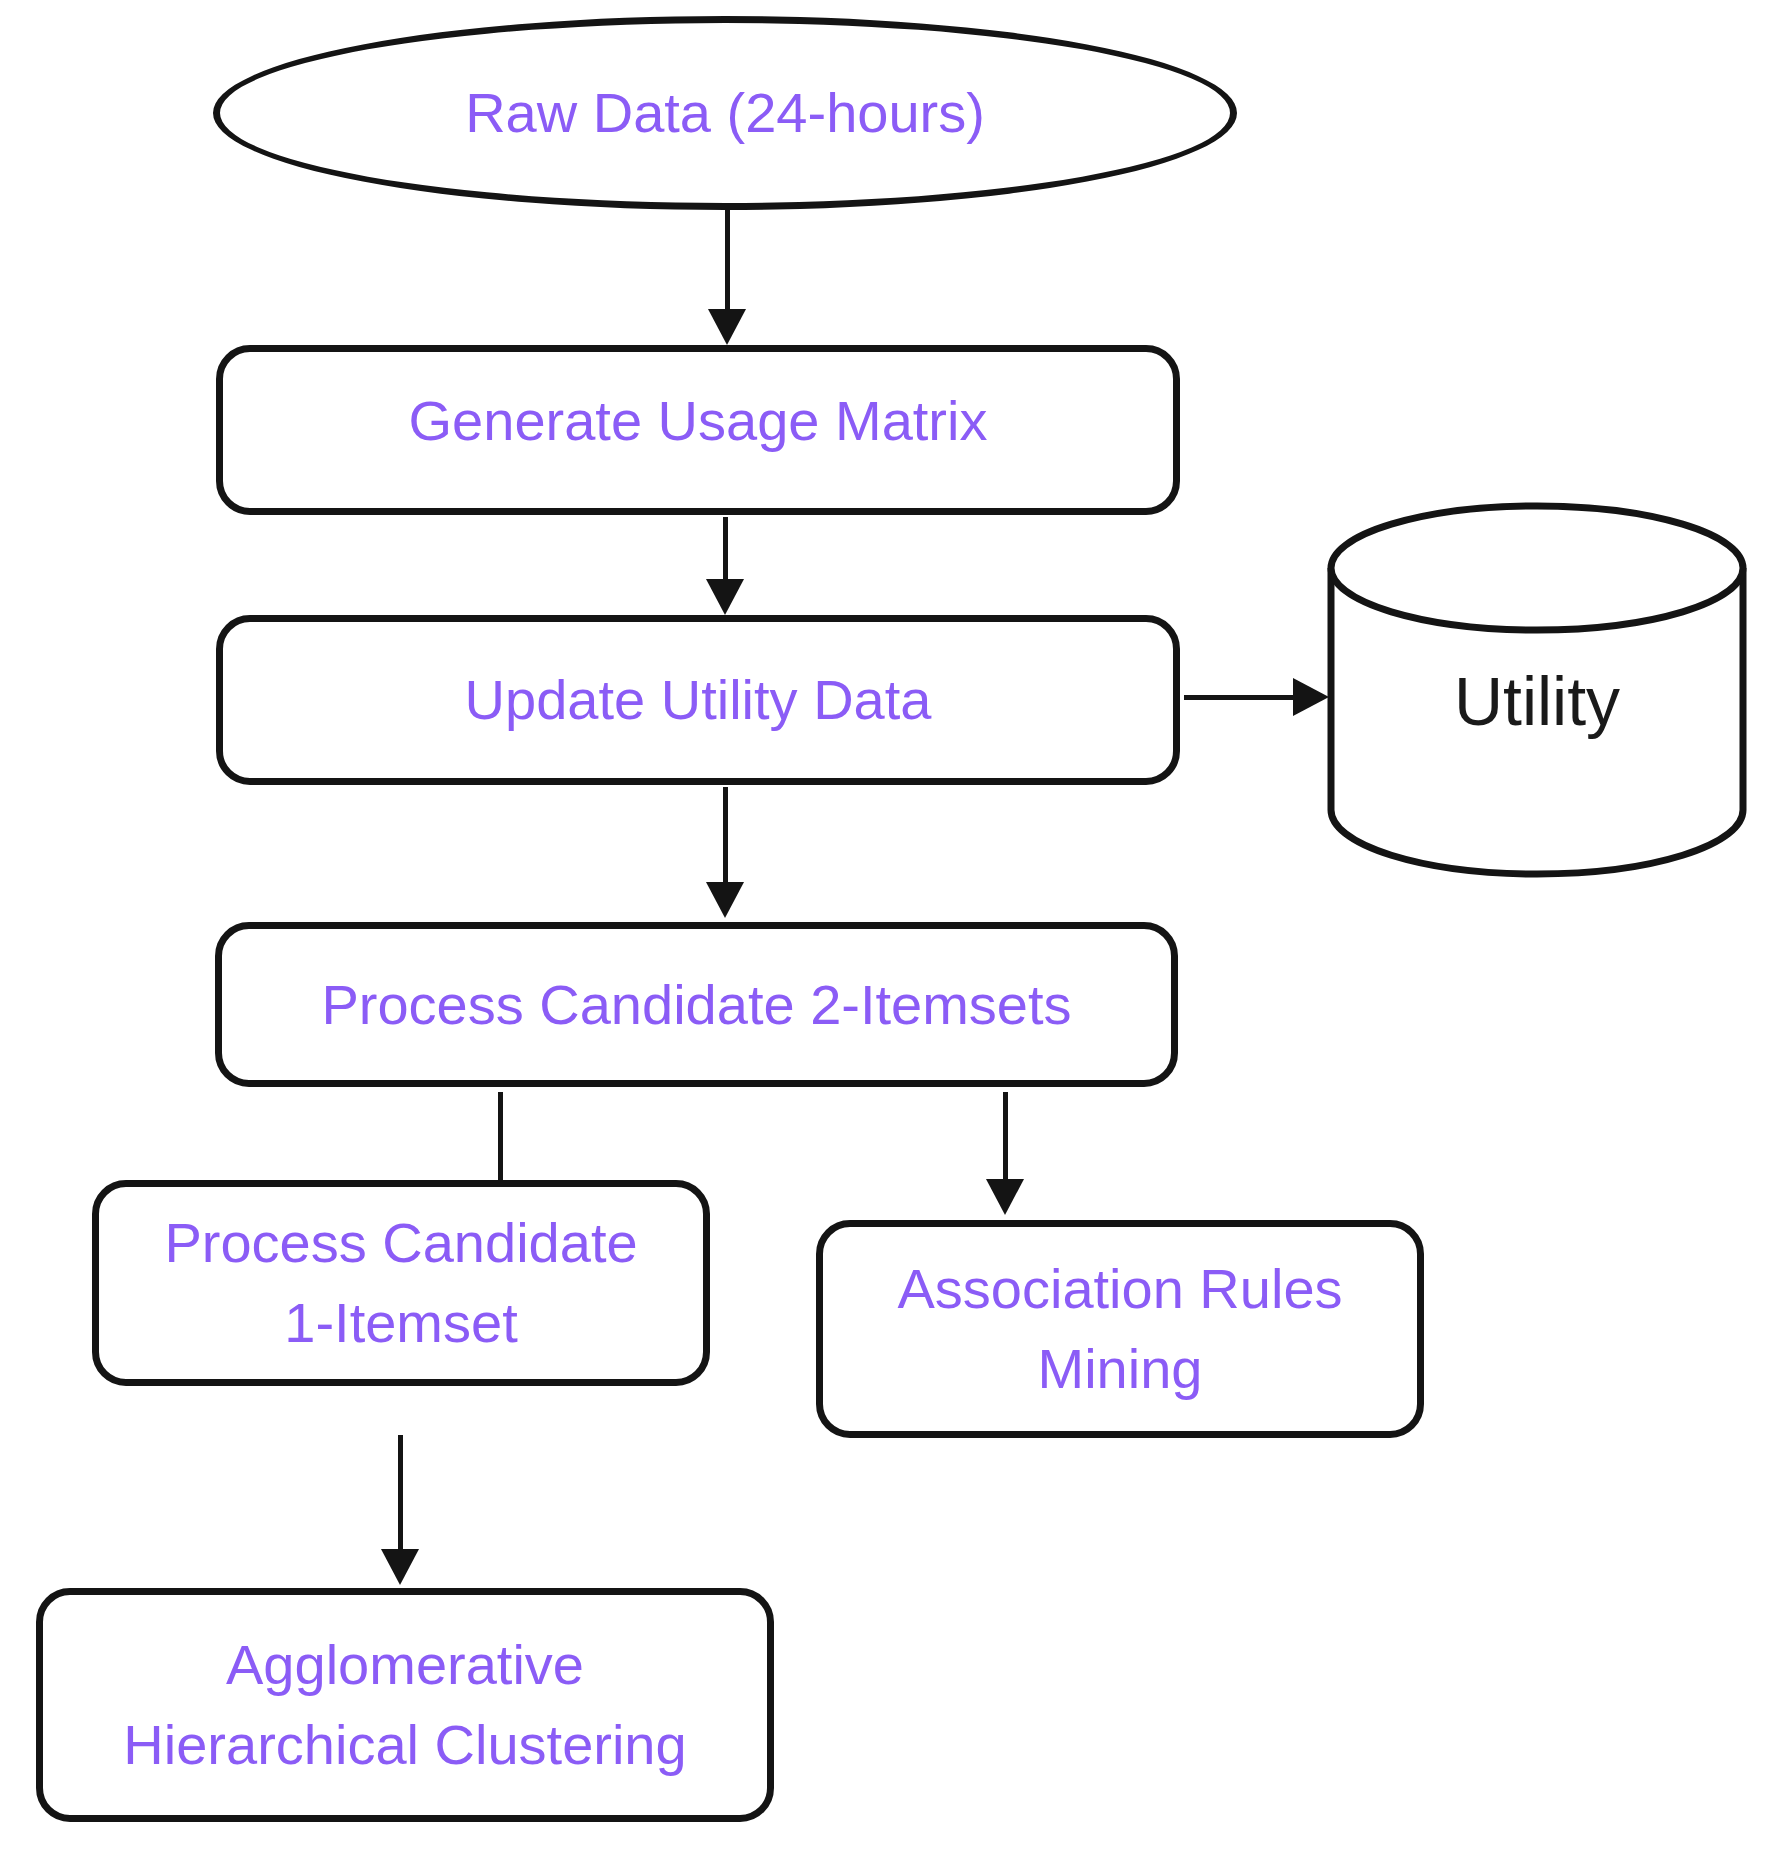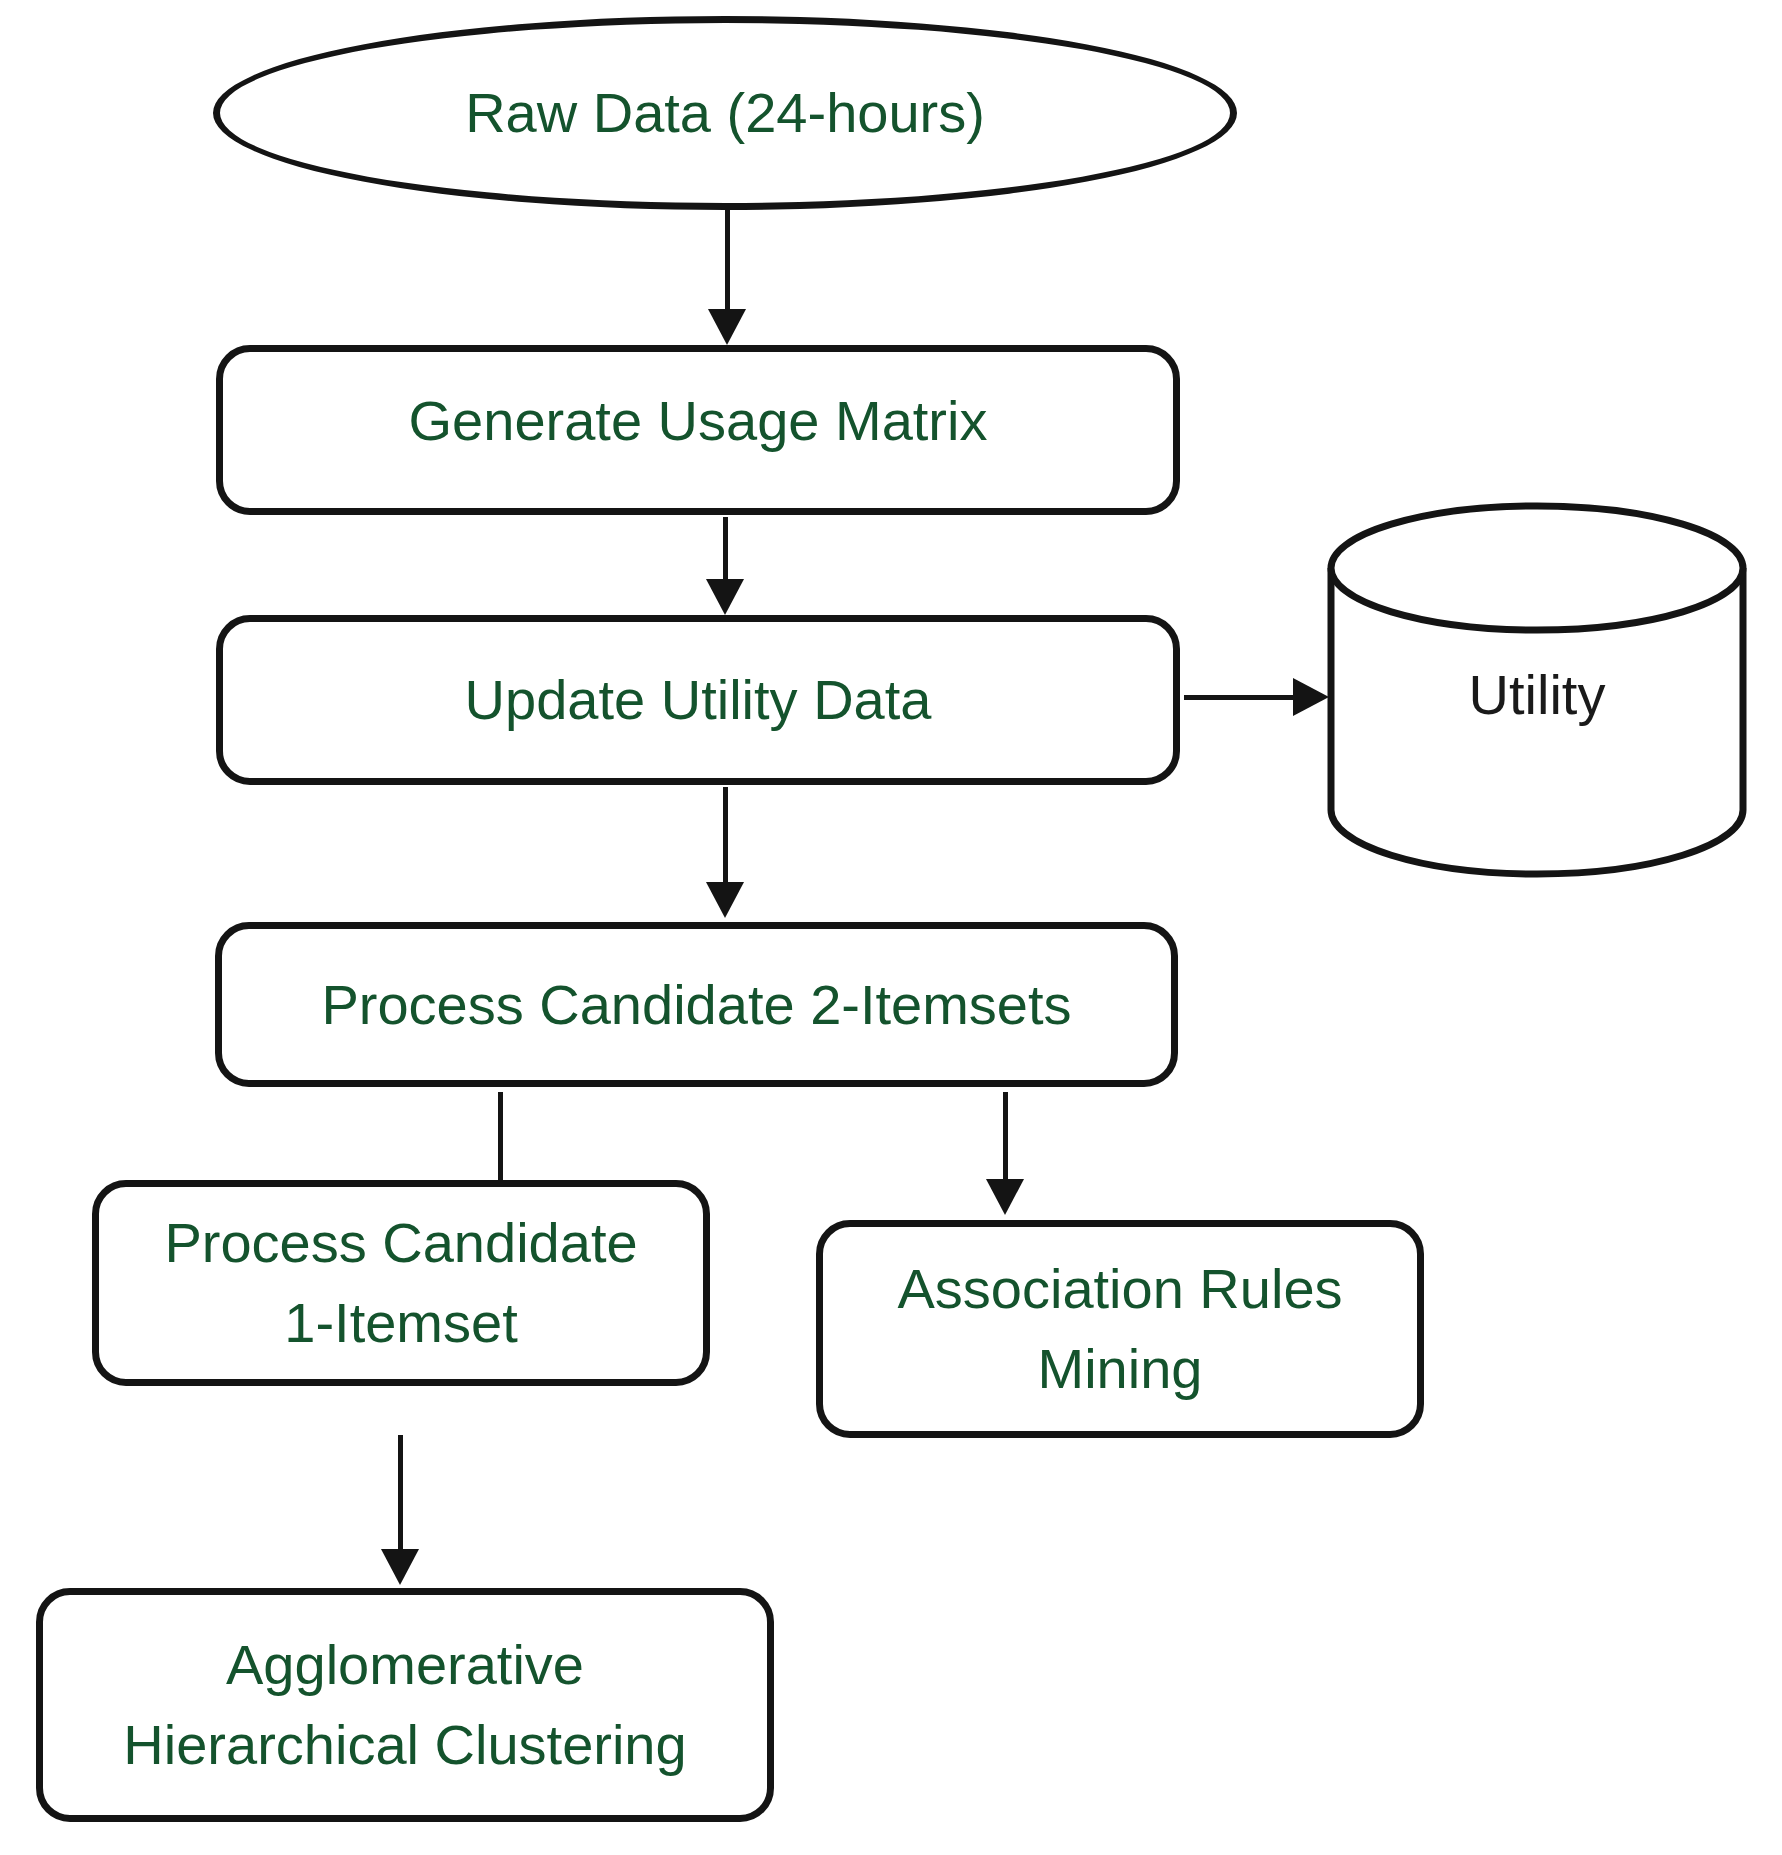--- a/index.html
+++ b/index.html
@@ -15,42 +15,42 @@
     box-sizing:border-box;
     border:7px solid #141414;
     background:#ffffff;
     display:flex;
     flex-direction:column;
     align-items:center;
     justify-content:center;
     text-align:center;
     font-size:56px;
     line-height:1.42;
-    color:#14532d;
+    color:#8b5cf6;
   }
   .rbox{border-radius:34px;}
   .ellipse{border-radius:50%;}
   .shaft-v{position:absolute;width:5px;background:#141414;}
   .shaft-h{position:absolute;height:5px;background:#141414;}
   .head-down{
     position:absolute;width:0;height:0;
     border-left:19px solid transparent;
     border-right:19px solid transparent;
     border-top:36px solid #141414;
   }
   .head-right{
     position:absolute;width:0;height:0;
     border-top:19px solid transparent;
     border-bottom:19px solid transparent;
     border-left:36px solid #141414;
   }
   .cyl-label{
     position:absolute;
     text-align:center;
-    font-size:56px;
+    font-size:68px;
   }
   svg{position:absolute;display:block;}
 </style>
 </head>
 <body>
 
 <div id="canvas">
 
   <div class="node ellipse" style="left:213px;top:16px;width:1024px;height:194px;">
     <span>Raw Data (24-hours)</span>

